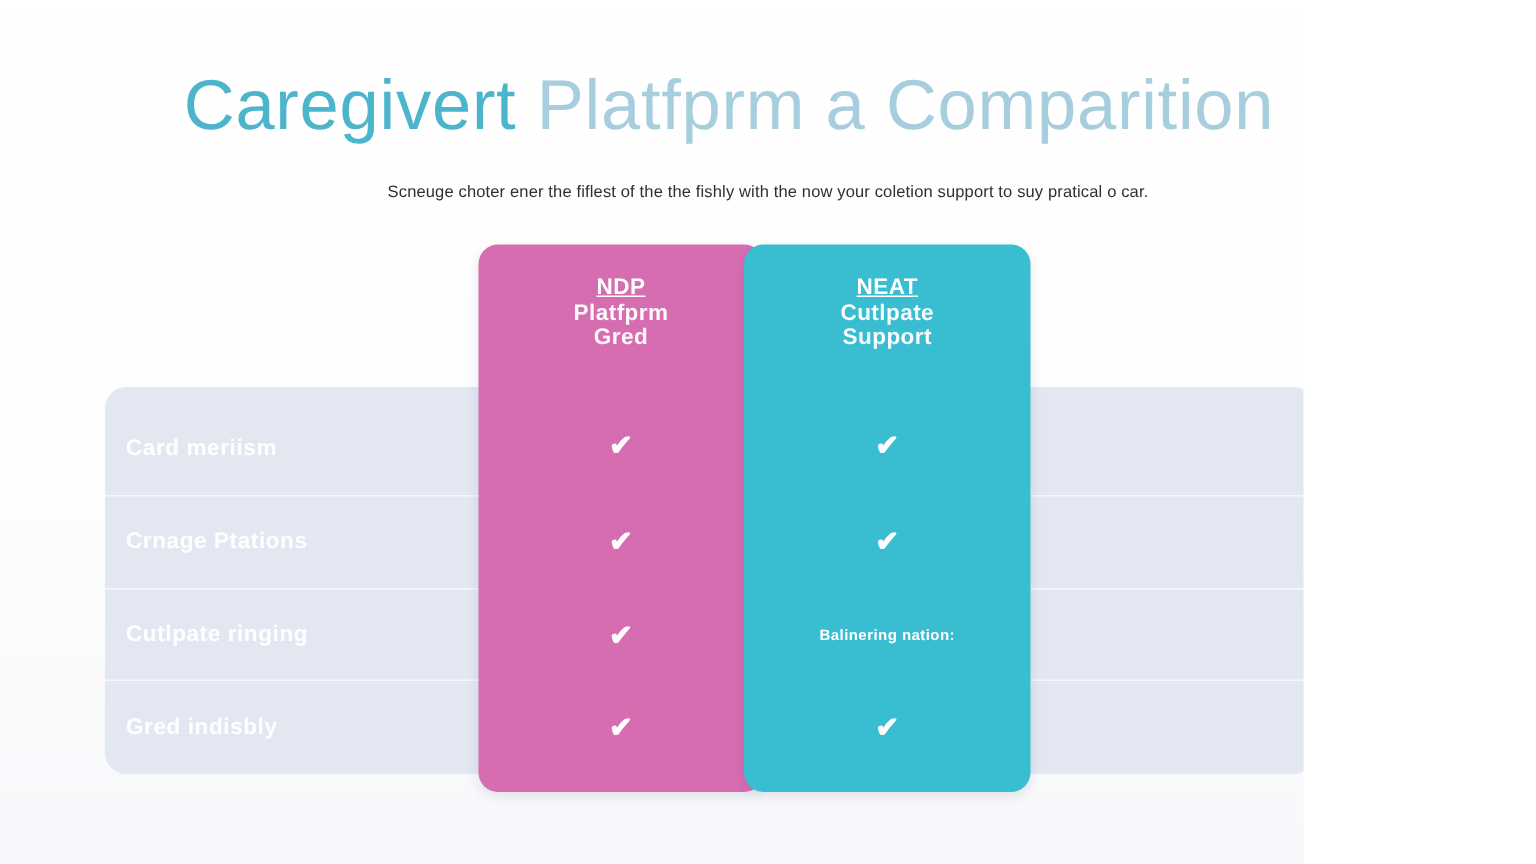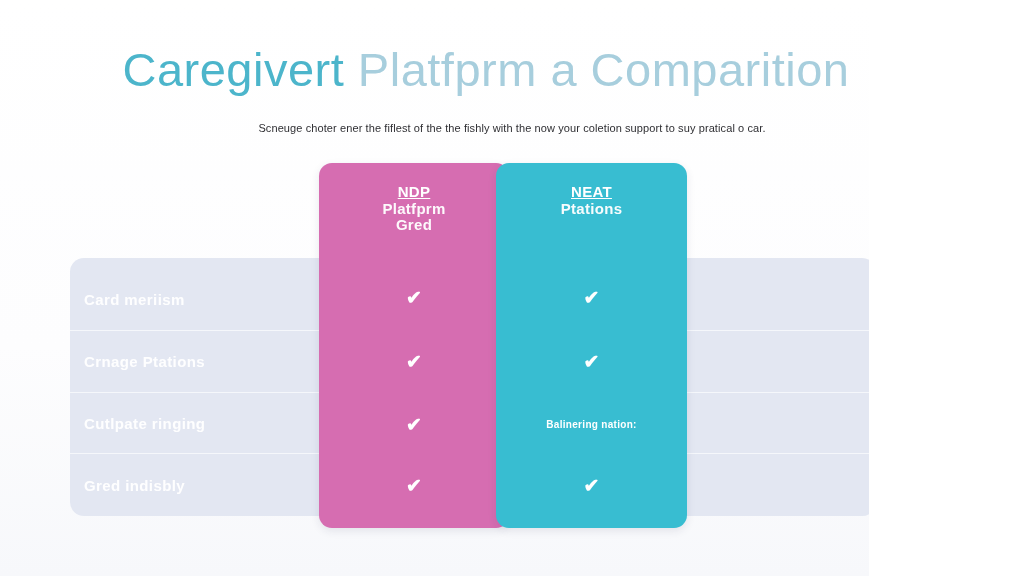--- a/index.html
+++ b/index.html
@@ -145,21 +145,22 @@
     </div>
     <div class="cell cell-check r0">✔</div>
     <div class="cell cell-check r1">✔</div>
     <div class="cell cell-check r2">✔</div>
     <div class="cell cell-check r3">✔</div>
   </div>
 
   <div class="col col-cyan">
     <div class="col-header">
       <div class="hl-top">NEAT</div>
-      <div class="hl-sub">Ptations</div>
+      <div class="hl-sub">Cutlpate</div>
+      <div class="hl-sub">Support</div>
     </div>
     <div class="cell cell-check r0">✔</div>
     <div class="cell cell-check r1">✔</div>
     <div class="cell cell-text r2">Balinering nation:</div>
     <div class="cell cell-check r3">✔</div>
   </div>
 
 </div>
 
 </body></html>

